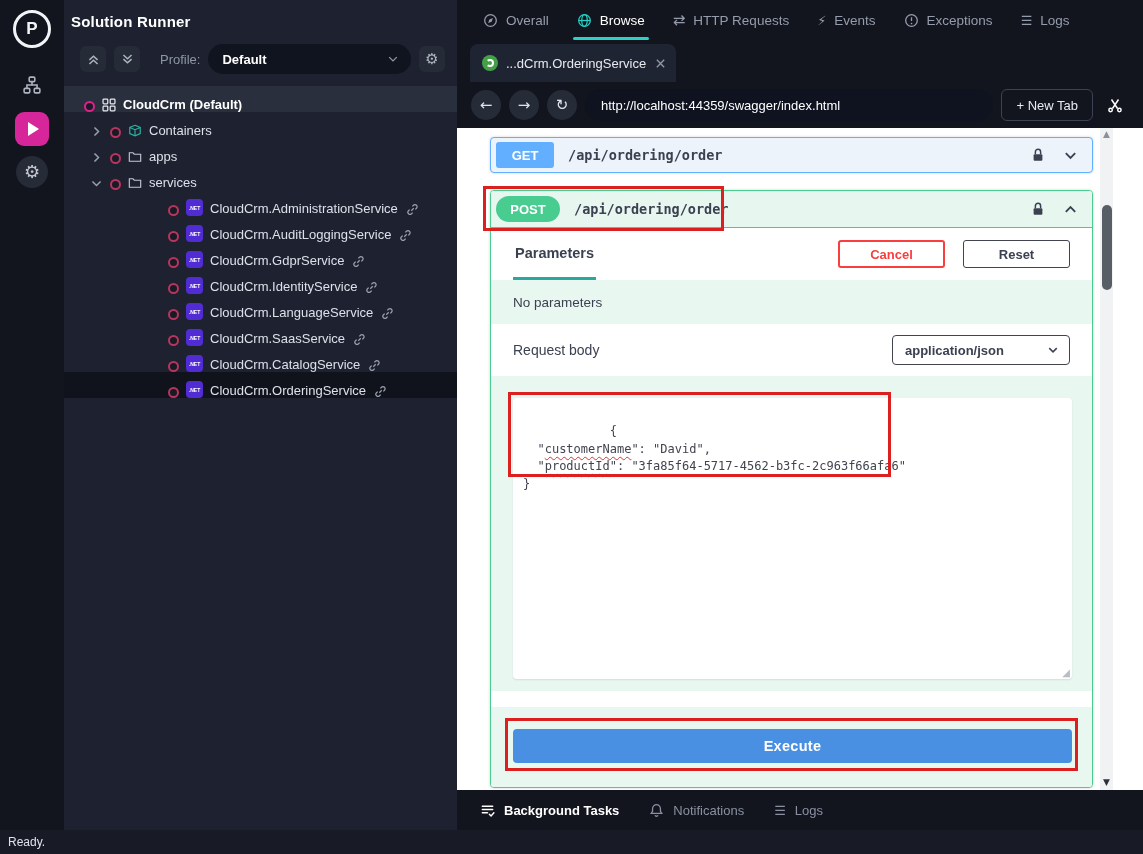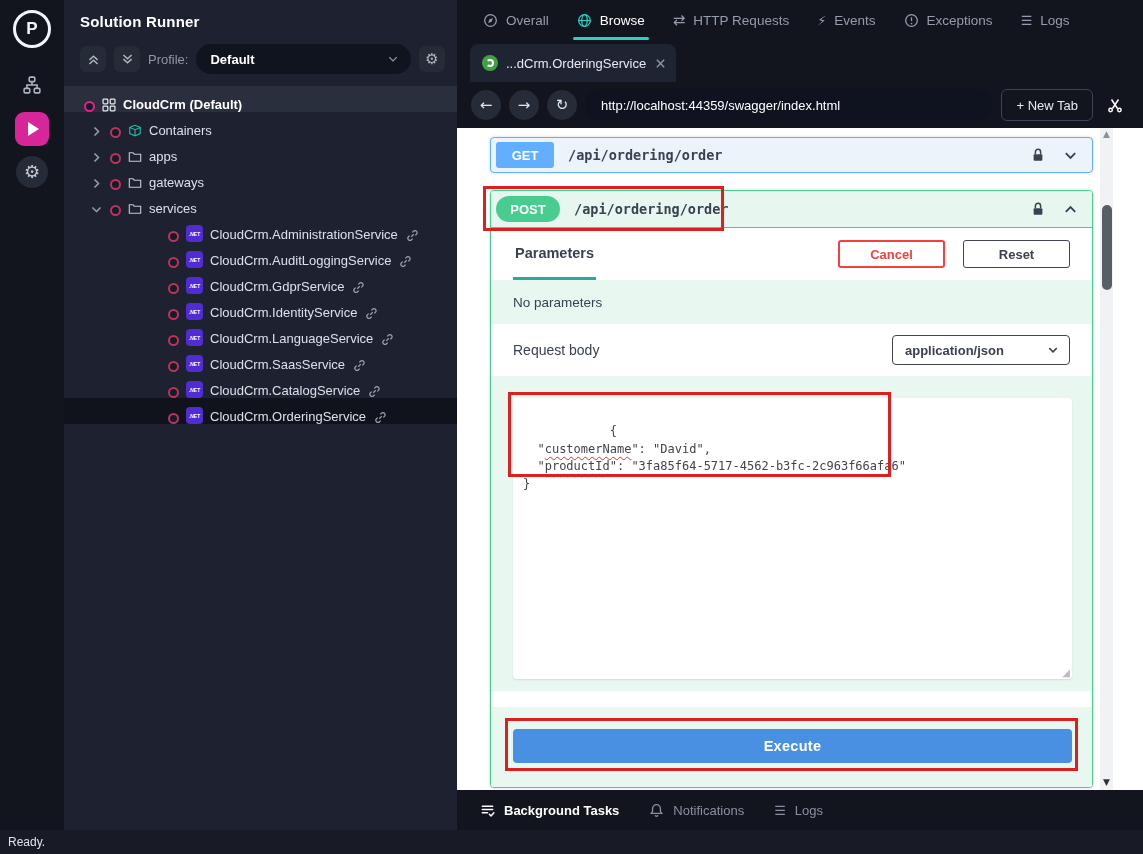--- a/index.html
+++ b/index.html
@@ -13,24 +13,24 @@
   .rail { position:absolute; left:0; top:0; width:64px; height:830px; background:#12151e; display:flex; flex-direction:column; align-items:center; padding-top:10px; z-index:6; }
   .logo { width:38px; height:38px; border:3px solid #f2f4f8; border-radius:50%; display:flex; align-items:center; justify-content:center; color:#f2f4f8; font-weight:bold; font-size:17px; margin-bottom:20px; }
   .rail-btn { width:34px; height:34px; display:flex; align-items:center; justify-content:center; color:#aeb4c0; margin-bottom:10px; border-radius:9px; }
   .rail-btn.play { background:#d6269a; }
   .play-tri { width:0; height:0; border-left:11px solid #fff; border-top:7px solid transparent; border-bottom:7px solid transparent; margin-left:3px; }
   .rail-btn.gearbg { background:#262b38; border-radius:50%; width:32px; height:32px; }
   .g { font-family:"DejaVu Sans", sans-serif; line-height:1; }
 
   
   .panel { position:absolute; left:64px; top:0; width:393px; height:830px; background:#1d2130; z-index:5; }
-  .panel-title { padding:13px 0 0 16px; font-size:15px; font-weight:bold; color:#ffffff; letter-spacing:.2px; }
+  .panel-title { padding:13px 0 0 7px; font-size:15px; font-weight:bold; color:#ffffff; letter-spacing:.2px; }
   .panel-toolbar { position:absolute; top:44px; left:16px; right:12px; height:30px; display:flex; align-items:center; gap:8px; }
   .tb-btn { width:26px; height:26px; background:#262b38; border-radius:6px; display:flex; align-items:center; justify-content:center; color:#aeb4c0; flex:none; }
-  .profile-label { color:#8f96a5; font-size:13px; margin-left:0; flex:none;text-align:right; }
+  .profile-label { color:#8f96a5; font-size:13px; margin-left:12px; flex:none;text-align:right; }
   .profile-select { flex:1; height:30px; background:#10141f; border-radius:15px; display:flex; align-items:center; justify-content:space-between; padding:0 12px 0 14px; color:#ffffff; font-size:13px; font-weight:bold; }
   .tree { position:absolute; top:86px; left:0; right:0; }
   .tree-row { height:26px; display:flex; align-items:flex-end; gap:7px; font-size:13px; color:#dbe0ea; padding-left:20px; }
   .tree-row.d1 { padding-left:26px; }
   .tree-row.d2 { padding-left:104px; }
   .tree-row.hl { background:#2a2f3e; }
   .tree-row.sel { background:#10131c; }
   .root-label { font-weight:bold; color:#ffffff; }
   .dot { width:11px; height:11px; border-radius:50%; background:#171b27; border:2px solid #b5365f; flex:none; }
   .dot.pink { border-color:#e0218a; }
@@ -197,34 +197,20 @@
           </span>
         <span class="dot"></span>
         <span class="t-ic">
           <svg width="14" height="14" viewBox="0 0 16 16" fill="none" stroke="#c3c9d4" stroke-width="1.3">
               <path d="M1.5 3.2h4.2l1.5 1.6h7.3v8H1.5z"></path>
             </svg>
         </span>
         <span>apps</span>
       </div>
 
-      <div class="tree-row d1">
-        <span class="chev">
-            <svg width="13" height="13" viewBox="0 0 16 16" fill="none" stroke="currentColor" stroke-width="1.8">
-              <path d="M5.5 3l5 5-5 5"></path>
-            </svg>
-          </span>
-        <span class="dot"></span>
-        <span class="t-ic">
-          <svg width="14" height="14" viewBox="0 0 16 16" fill="none" stroke="#c3c9d4" stroke-width="1.3">
-              <path d="M1.5 3.2h4.2l1.5 1.6h7.3v8H1.5z"></path>
-            </svg>
-        </span>
-        <span>gateways</span>
-      </div>
 
       <div class="tree-row d1">
         <span class="chev">
             <svg width="13" height="13" viewBox="0 0 16 16" fill="none" stroke="currentColor" stroke-width="1.8">
               <path d="M3 5.5l5 5 5-5"></path>
             </svg>
           </span>
         <span class="dot"></span>
         <span class="t-ic">
           <svg width="14" height="14" viewBox="0 0 16 16" fill="none" stroke="#c3c9d4" stroke-width="1.3">

